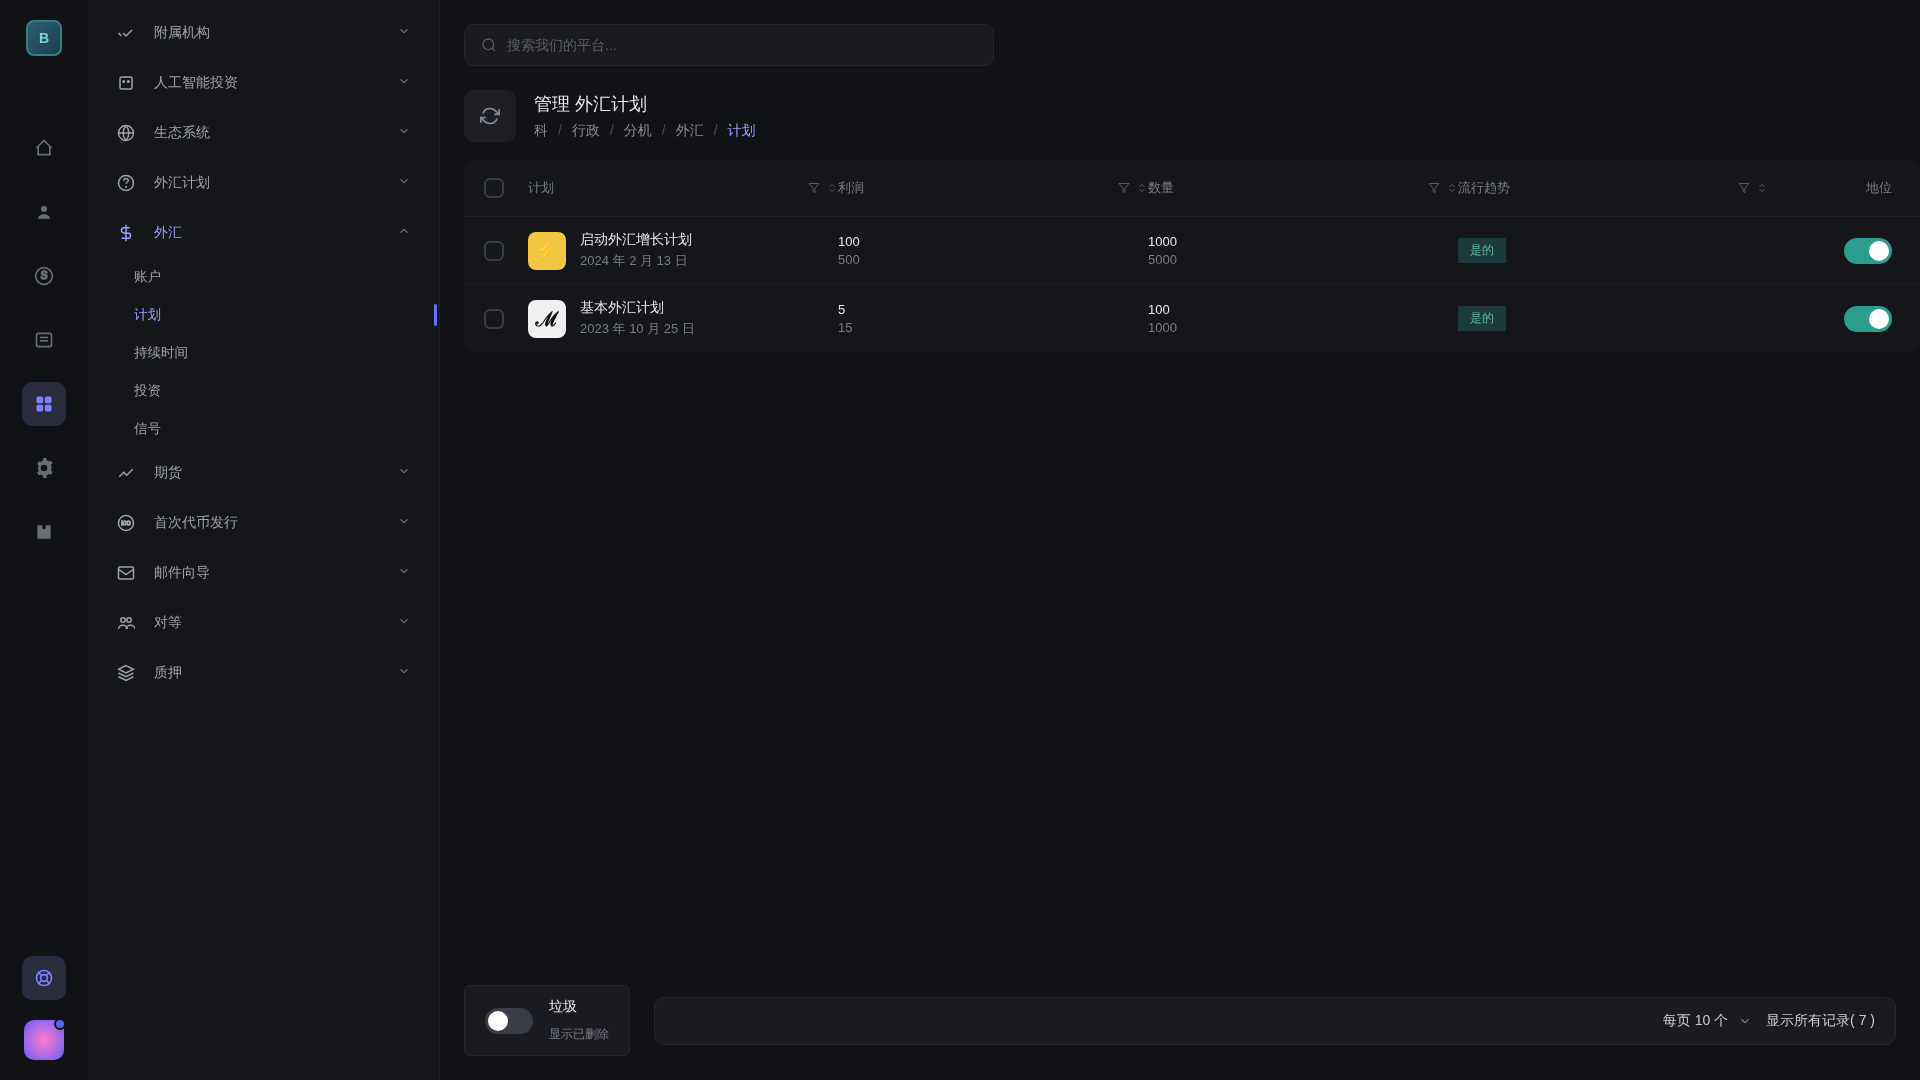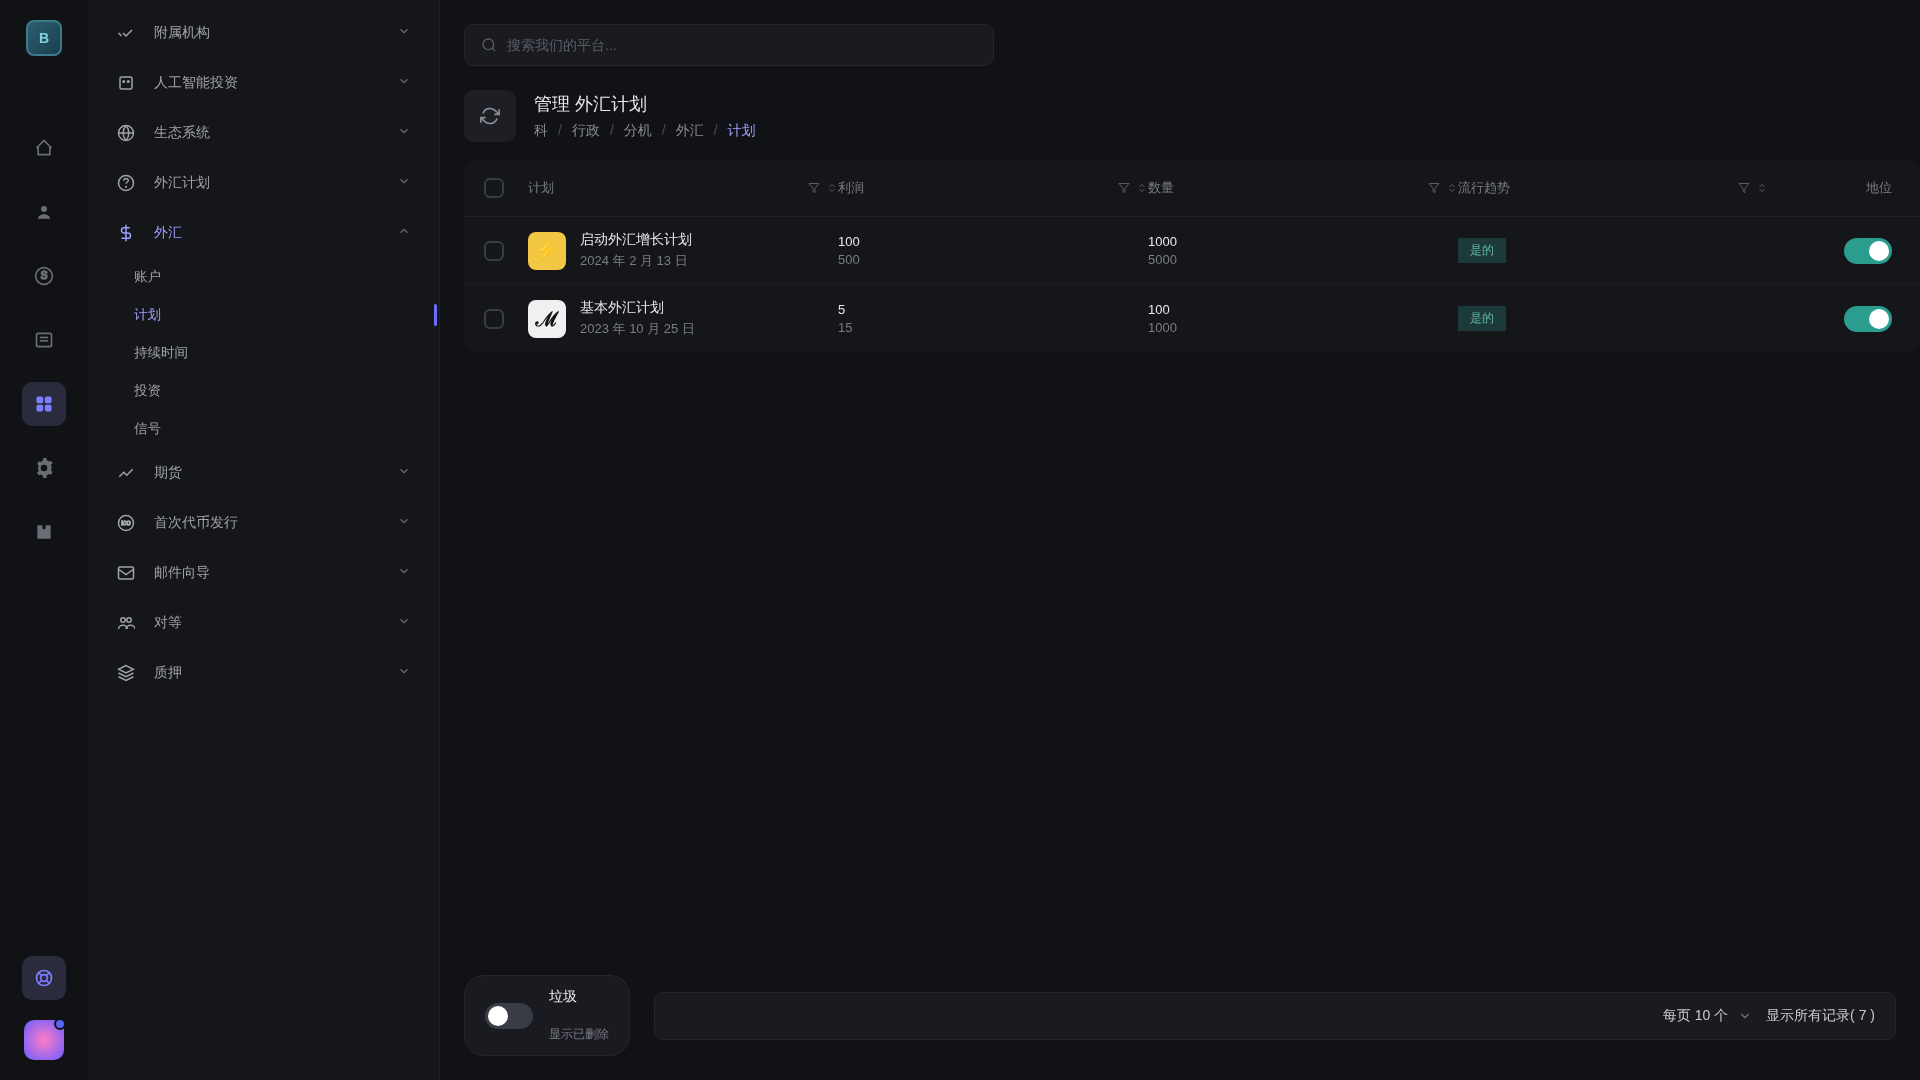--- a/index.html
+++ b/index.html
@@ -192,26 +192,26 @@
 .footer {
   display: flex; align-items: center; gap: 24px;
   padding: 24px 24px 24px 0;
   margin-top: auto;
   justify-content: center;
   position: relative;
 }
 .trash-box {
   background: #1a1b20;
   border: 1px solid #26272d;
-  border-radius: 20px;
+  border-radius: 6px;
   padding: 12px 20px;
   display: flex; align-items: center; gap: 16px;
 }
 .trash-title { color: #e8e9ed; font-size: 14px; font-weight: 500; }
-.trash-sub { color: #7a7c85; font-size: 12px; margin-top: 20px; }
+.trash-sub { color: #7a7c85; font-size: 12px; margin-top: 10px; }
 .perpage-box {
   background: #1a1b20;
   border: 1px solid #26272d;
   border-radius: 10px;
   padding: 14px 20px;
   display: flex; align-items: center; gap: 14px;
   flex: 1;
   justify-content: flex-end;
 }
 .perpage-label { color: #c9cbd1; font-size: 14px; display: flex; align-items: center; gap: 10px;}

